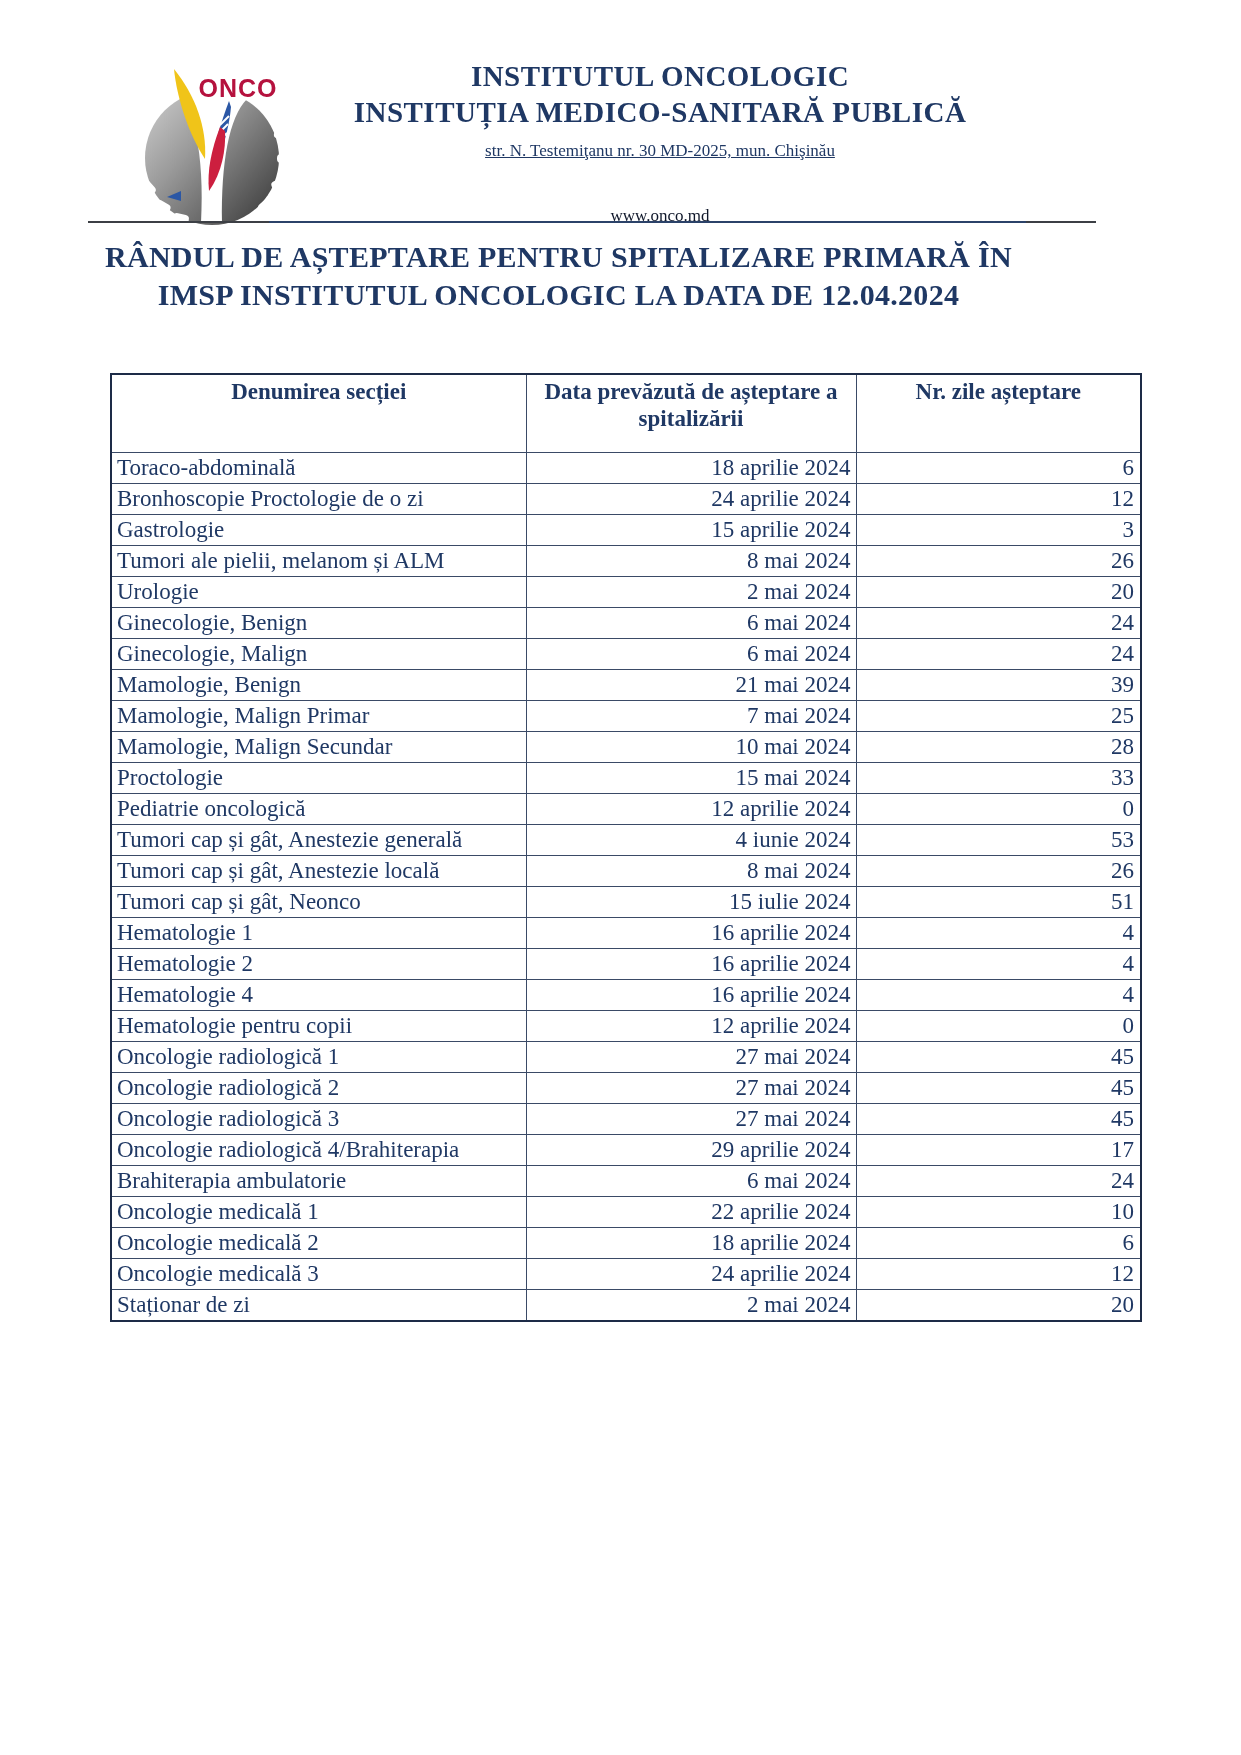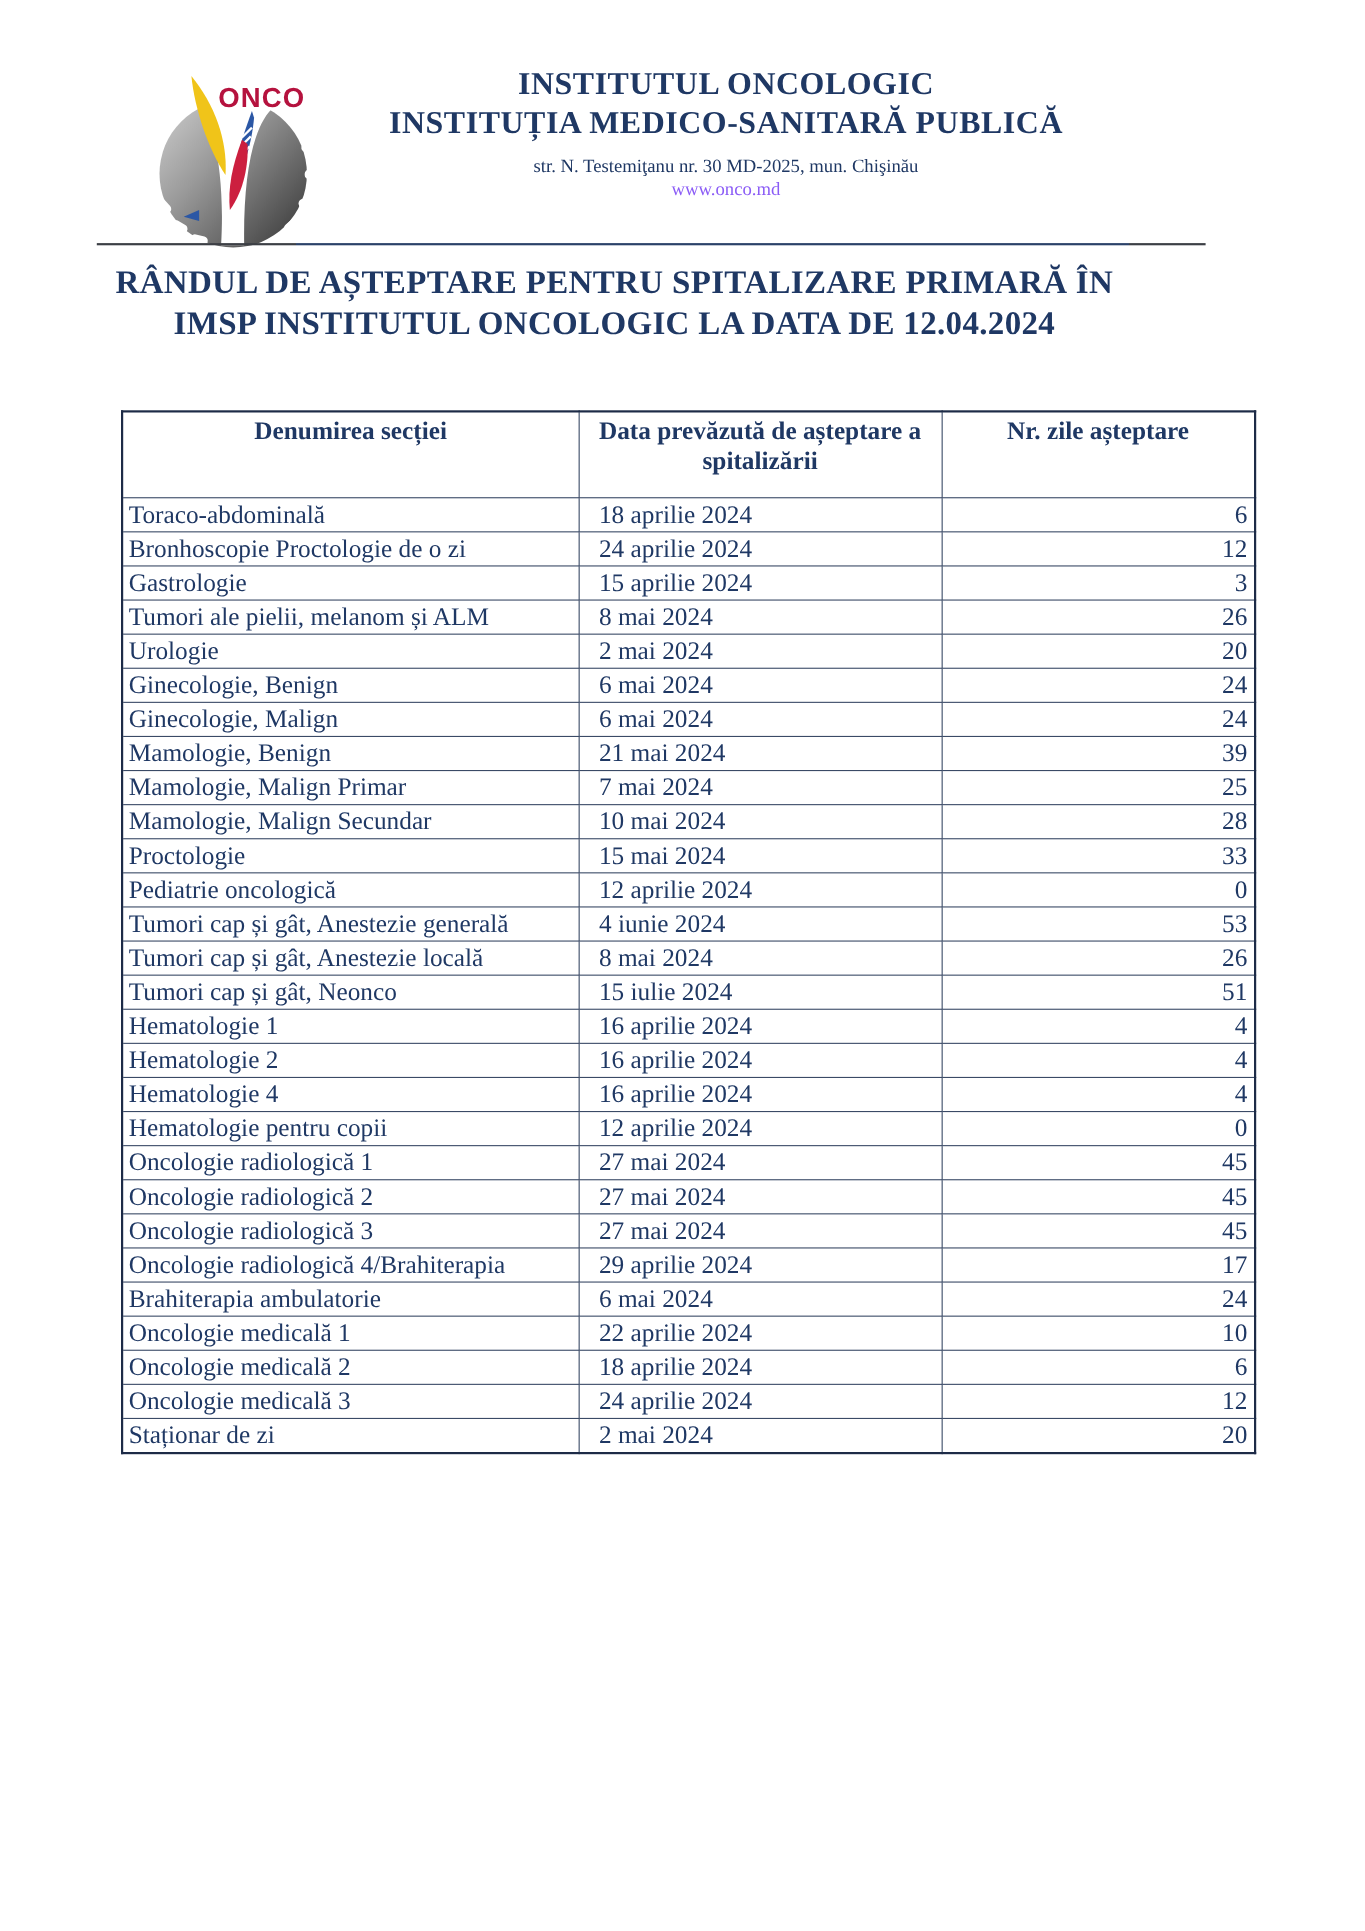--- a/index.html
+++ b/index.html
@@ -34,25 +34,27 @@
     font-weight: bold;
     line-height: 36px;
     color: #1f3864;
     letter-spacing: 0.5px;
   }
   .org-address {
     margin-top: 10px;
     font-size: 17px;
     line-height: 21px;
     color: #1f3864;
+    text-decoration: underline;
   }
   .org-website {
     font-size: 17px;
     line-height: 21px;
-    color: #8b5cf6;
+    color: #0f172a;
+    margin-top: 44px;
   }
   .rule {
     position: absolute;
     left: 88px;
     top: 221px;
     width: 1008px;
     height: 0;
     border-top: 2px solid;
     border-image: linear-gradient(to right, #3c3f45 0 18%, #2b4269 18% 93%, #3c3f45 93%) 1;
   }
@@ -93,21 +95,21 @@
     text-align: center;
     vertical-align: top;
     padding: 3px 6px 20px;
     line-height: 27px;
     white-space: normal;
   }
   .wait-table thead tr { height: 60px; }
   .wait-table tbody tr { height: 31px; }
   .wait-table td { padding: 0 4px; line-height: 30px; }
   td.c-section { text-align: left; padding-left: 5px; }
-  td.c-date    { text-align: left; padding-right: 5px; padding-left: 18px; }
+  td.c-date    { text-align: right; padding-right: 5px; padding-left: 18px; }
   td.c-days    { text-align: right; padding-right: 6px; }
   col.col-section { width: 415px; }
   col.col-date    { width: 330px; }
   col.col-days    { width: 285px; }
 </style>
 </head>
 <body>
 
 <div class="page">
 

